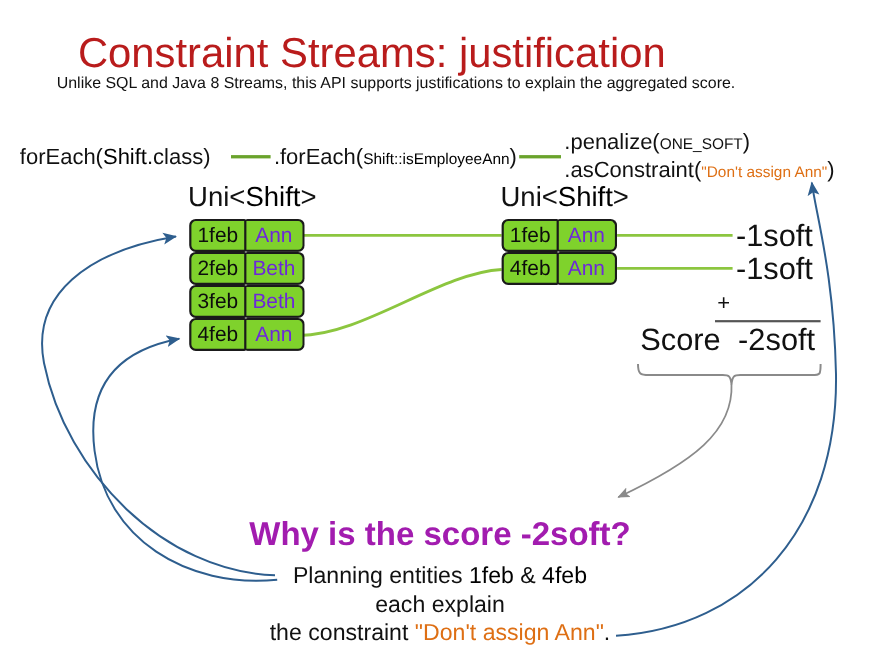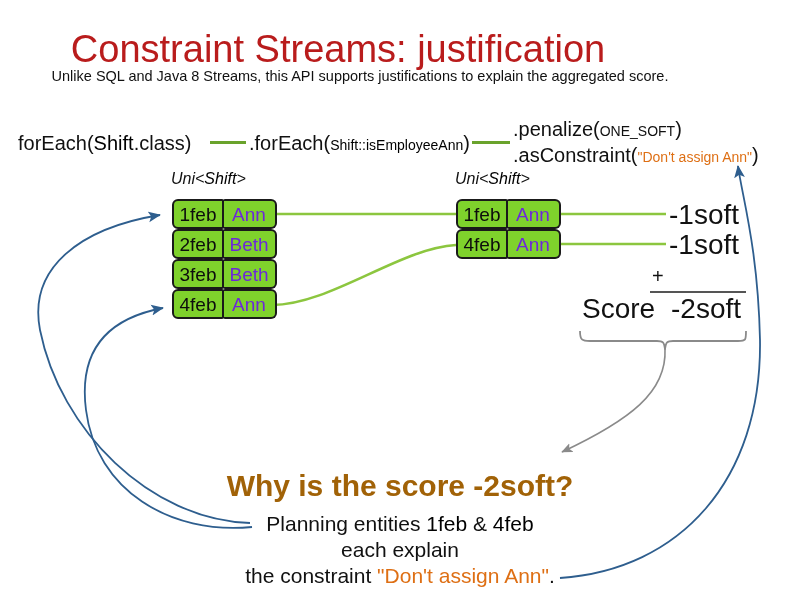--- a/index.html
+++ b/index.html
@@ -62,25 +62,24 @@
 
   .pipe-dash {
     height: 3px;
     background: #6aa32c;
   }
   #pipe-dash-1 { left: 210px; top: 141px; width: 36px; }
   #pipe-dash-2 { left: 472px; top: 141px; width: 38px; }
 
   
   .uni-label {
-    font-size: 16px;
+    font-size: 25px;
     line-height: 22px;
     color: #111111;
     white-space: nowrap;
-    font-style: italic;
   }
   #uni-label-left  { left: 171px; top: 168px; }
   #uni-label-right { left: 455px; top: 168px; }
 
   
   .tuple-row {
     display: flex;
     align-items: stretch;
     height: 30px;
   }
@@ -141,21 +140,21 @@
   }
 
   
   #why-heading {
     left: 0; top: 468px;
     width: 800px;
     text-align: center;
     font-size: 30px;
     line-height: 36px;
     font-weight: bold;
-    color: #a16207;
+    color: #a21caf;
   }
   .why-line {
     width: 800px;
     text-align: center;
     font-size: 21px;
     line-height: 26px;
     color: #111111;
   }
   #why-line-1 { left: 0; top: 511px; }
   #why-line-2 { left: 0; top: 537px; }

